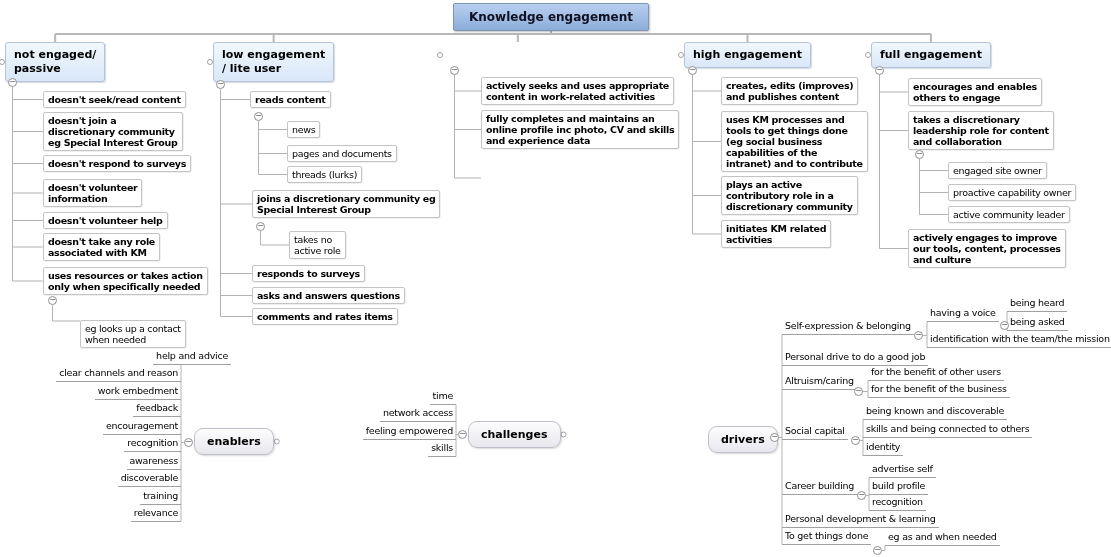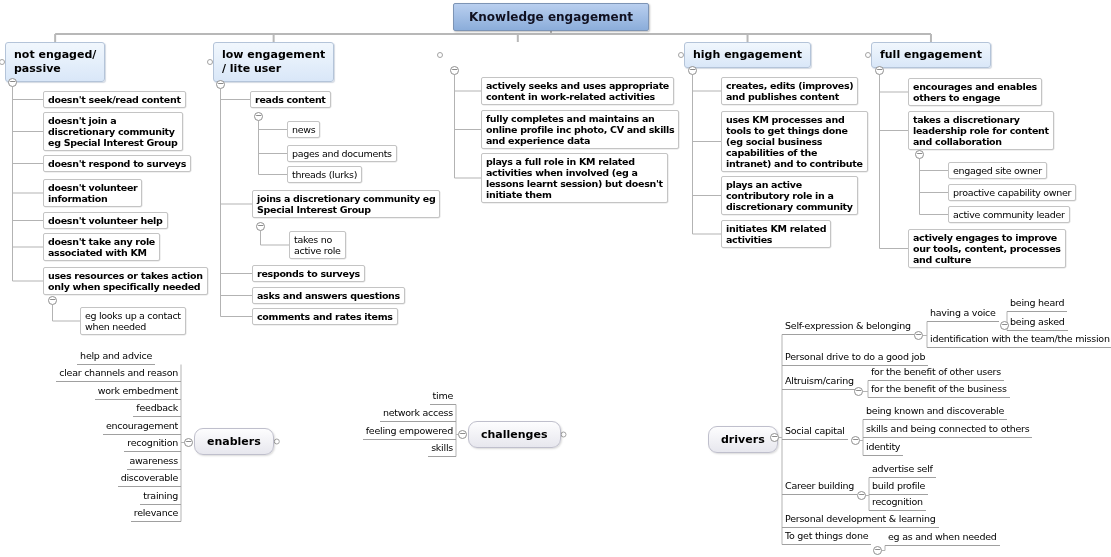--- a/index.html
+++ b/index.html
@@ -141,44 +141,40 @@
 discretionary community
 eg Special Interest Group</div>
   <div class="node k-b0" style="left:43px;top:155px;">doesn't respond to surveys</div>
   <div class="node k-b0" style="left:43px;top:179px;">doesn't volunteer
 information</div>
   <div class="node k-b0" style="left:43px;top:212px;">doesn't volunteer help</div>
   <div class="node k-b0" style="left:43px;top:233px;">doesn't take any role
 associated with KM</div>
   <div class="node k-b0" style="left:43px;top:267px;">uses resources or takes action
 only when specifically needed</div>
-  <div class="node sub k-b0-6" style="left:80px;top:307px;">eg looks up a contact
+  <div class="node sub k-b0-6" style="left:80px;top:320px;">eg looks up a contact
 when needed</div>
 
   <div class="node k-b1" style="left:250px;top:91px;">reads content</div>
   <div class="node sub k-b1-0" style="left:287px;top:121px;">news</div>
   <div class="node sub k-b1-0" style="left:287px;top:145px;">pages and documents</div>
   <div class="node sub k-b1-0" style="left:287px;top:166px;">threads (lurks)</div>
   <div class="node k-b1" style="left:252px;top:190px;">joins a discretionary community eg
 Special Interest Group</div>
   <div class="node sub k-b1-1" style="left:289px;top:231px;">takes no
 active role</div>
   <div class="node k-b1" style="left:252px;top:265px;">responds to surveys</div>
   <div class="node k-b1" style="left:252px;top:287px;">asks and answers questions</div>
   <div class="node k-b1" style="left:252px;top:308px;">comments and rates items</div>
 
   <div class="node k-b2" style="left:481px;top:77px;">actively seeks and uses appropriate
 content in work-related activities</div>
   <div class="node k-b2" style="left:481px;top:110px;">fully completes and maintains an
 online profile inc photo, CV and skills
 and experience data</div>
-  <div class="node k-b2" style="left:481px;top:153px;">plays a full role in KM related
-activities when involved (eg a
-lessons learnt session) but doesn't
-initiate them</div>
 
   <div class="node k-b3" style="left:721px;top:77px;">creates, edits (improves)
 and publishes content</div>
   <div class="node k-b3" style="left:721px;top:111px;">uses KM processes and
 tools to get things done
 (eg social business
 capabilities of the
 intranet) and to contribute</div>
   <div class="node k-b3" style="left:721px;top:176px;">plays an active
 contributory role in a
@@ -192,21 +188,21 @@
 leadership role for content
 and collaboration</div>
   <div class="node sub k-b4-1" style="left:948px;top:162px;">engaged site owner</div>
   <div class="node sub k-b4-1" style="left:948px;top:184px;">proactive capability owner</div>
   <div class="node sub k-b4-1" style="left:948px;top:206px;">active community leader</div>
   <div class="node k-b4" style="left:908px;top:229px;">actively engages to improve
 our tools, content, processes
 and culture</div>
 
   <div id="hub-en" class="hub" style="left:194px;top:428px;">enablers</div>
-  <div class="uline k-en" style="right:956px;top:350px;">help and advice</div>
+  <div class="uline k-en" style="right:880px;top:350px;">help and advice</div>
   <div class="uline k-en" style="right:930px;top:367px;">clear channels and reason</div>
   <div class="uline k-en" style="right:930px;top:385px;">work embedment</div>
   <div class="uline k-en" style="right:930px;top:402px;">feedback</div>
   <div class="uline k-en" style="right:930px;top:420px;">encouragement</div>
   <div class="uline k-en" style="right:930px;top:437px;">recognition</div>
   <div class="uline k-en" style="right:930px;top:455px;">awareness</div>
   <div class="uline k-en" style="right:930px;top:472px;">discoverable</div>
   <div class="uline k-en" style="right:930px;top:490px;">training</div>
   <div class="uline k-en" style="right:930px;top:507px;">relevance</div>
 

